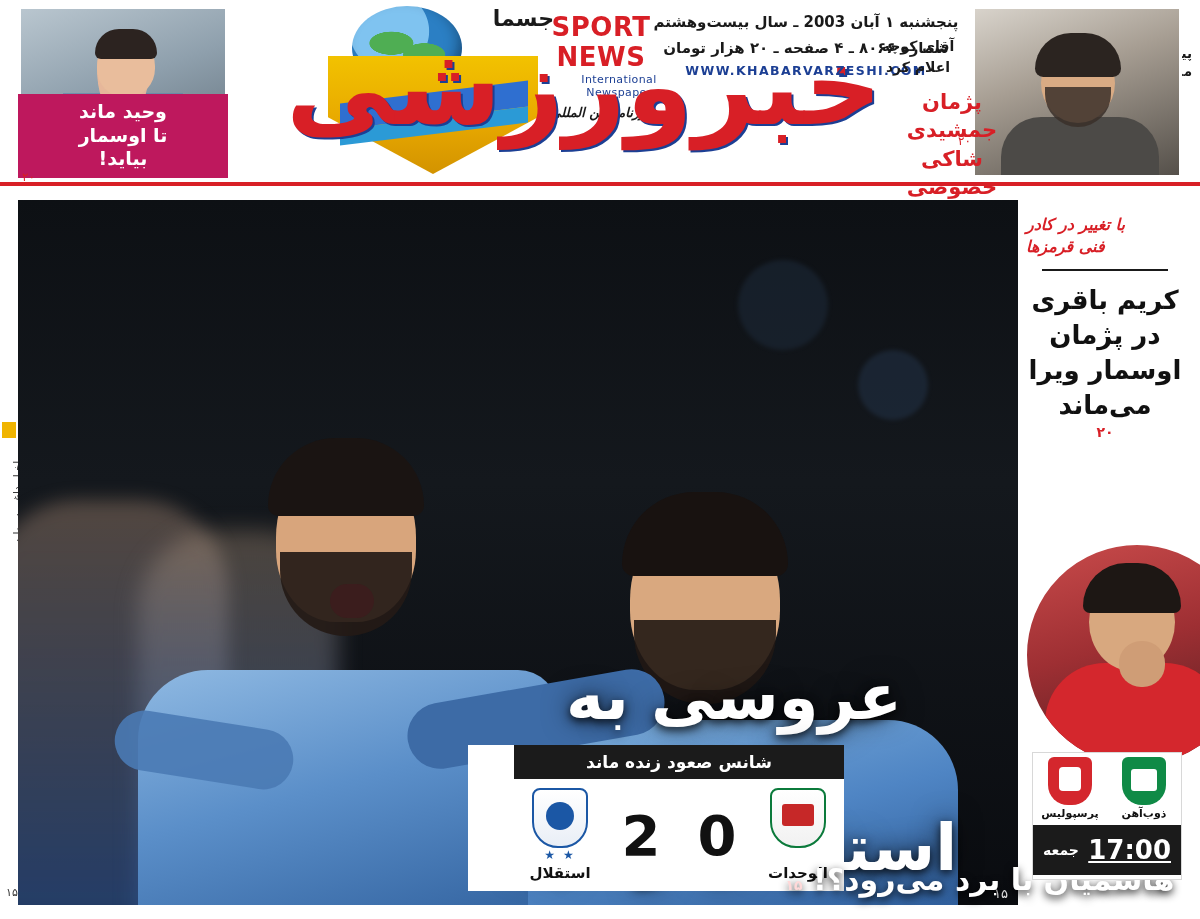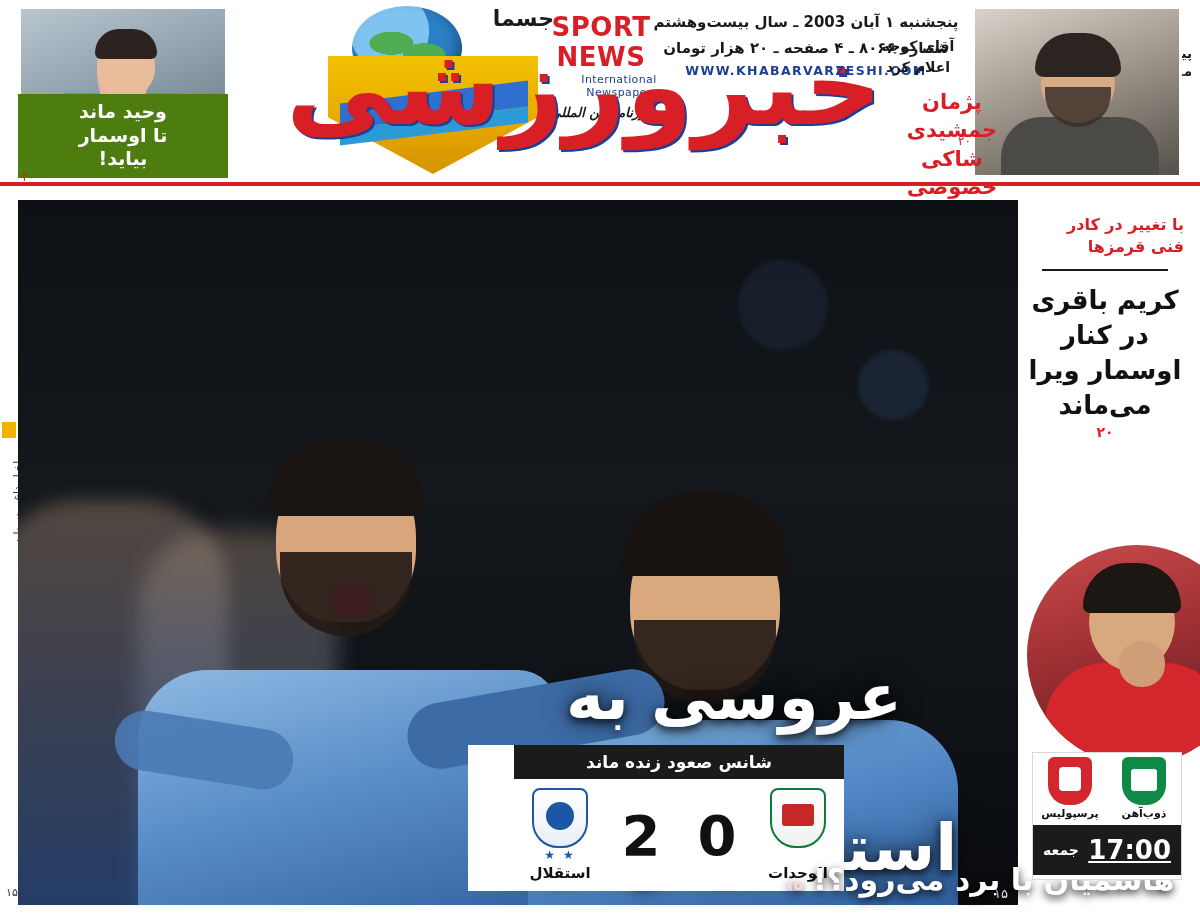--- a/index.html
+++ b/index.html
@@ -32,21 +32,21 @@
     border-radius:48px 48px 0 0;}
   .pl-head{position:absolute;left:76px;top:26px;width:58px;height:62px;border-radius:50% 50% 46% 46%;background:#e9bd9c;}
   .pl-hair{position:absolute;left:74px;top:20px;width:62px;height:30px;border-radius:32px 32px 8px 8px;background:#2c2320;}
   .pr-head{position:absolute;left:66px;top:34px;width:74px;height:80px;border-radius:50%;background:#d9ab84;}
   .pr-hair{position:absolute;left:60px;top:24px;width:86px;height:44px;border-radius:44px 44px 10px 10px;background:#2b2420;}
   .pr-beard{position:absolute;left:70px;top:78px;width:66px;height:40px;border-radius:0 0 34px 34px;background:#3a2f29;opacity:.85;}
   .pr-body{position:absolute;left:26px;top:108px;width:158px;height:64px;background:#4c4a47;border-radius:40px 40px 0 0;}
   .pl-badge{position:absolute;left:86px;top:96px;width:18px;height:20px;background:#e8c23a;border-radius:3px;}
 
   .promo-cap{
-    position:absolute;bottom:0;width:210px;background:#4d7c0f;color:#fff;
+    position:absolute;bottom:0;width:210px;background:#be185d;color:#fff;
     text-align:center;box-sizing:border-box;padding:6px 8px 7px;
     font-weight:bold;line-height:1.25;
   }
   .promo-left .promo-cap{bottom:0;font-size:19px;}
   .promo-kicker{
     position:absolute;right:0;width:210px;color:#1a1a1a;text-align:right;
     font-size:13.5px;line-height:1.35;font-weight:bold;box-sizing:border-box;padding:0 8px;
   }
   .page-ref{color:#d81f26;font-size:12px;}
 
@@ -132,21 +132,21 @@
   .crest.esteghlal{background:linear-gradient(180deg,#ffffff,#e9eef6);border:2px solid #1b57a5;box-sizing:border-box;}
   .crest.esteghlal:after{content:"";position:absolute;left:12px;top:12px;width:28px;height:28px;border-radius:50%;background:#1b57a5;}
   .crest.wehdat{background:linear-gradient(180deg,#ffffff,#f1f1f1);border:2px solid #0b7a3b;box-sizing:border-box;}
   .crest.wehdat:after{content:"";position:absolute;left:10px;top:14px;width:32px;height:22px;background:#c62828;border-radius:3px;}
   .team-name{font-size:15px;font-weight:bold;margin-top:4px;color:#111;direction:rtl;}
   .stars{font-size:12px;color:#1b57a5;letter-spacing:2px;height:12px;}
 
   
   .rail{position:absolute;left:1026px;top:200px;width:158px;height:705px;}
   .rail-kicker{
-    text-align:right;color:#d81f26;font-size:16px;font-weight:bold;line-height:1.4;direction:rtl;margin-top:14px;
+    text-align:left;color:#d81f26;font-size:16px;font-weight:bold;line-height:1.4;direction:rtl;margin-top:14px;font-style:italic;
   }
   .rail-hr{width:126px;height:2px;background:#1a1a1a;margin:10px auto 12px;}
   .rail-head{
     text-align:center;direction:rtl;color:#111;font-weight:bold;font-size:30px;line-height:1.35;
   }
   .rail-head .small{font-size:26px;}
   .rail-page{color:#d81f26;font-size:14px;}
 
   
   .coach-circle{
@@ -302,21 +302,21 @@
   </div>
 
   <div class="rail">
     <div class="rail-kicker">
       <div>با تغییر در کادر</div>
       <div>فنی قرمزها</div>
     </div>
     <div class="rail-hr"></div>
     <div class="rail-head">
       <div class="small">کریم باقری</div>
-      <div class="small">در کنار</div>
+      <div class="small">در پژمان</div>
       <div class="small">اوسمار ویرا</div>
       <div class="small">می‌ماند</div>
       <div class="rail-page">۲۰</div>
     </div>
   </div>
 
   <div class="coach-circle">
     <div class="c-body"></div>
     <div class="c-head"></div>
     <div class="c-hair"></div>

